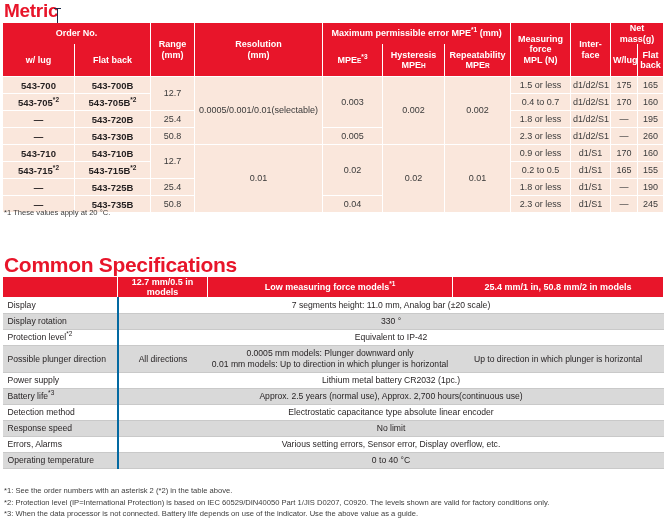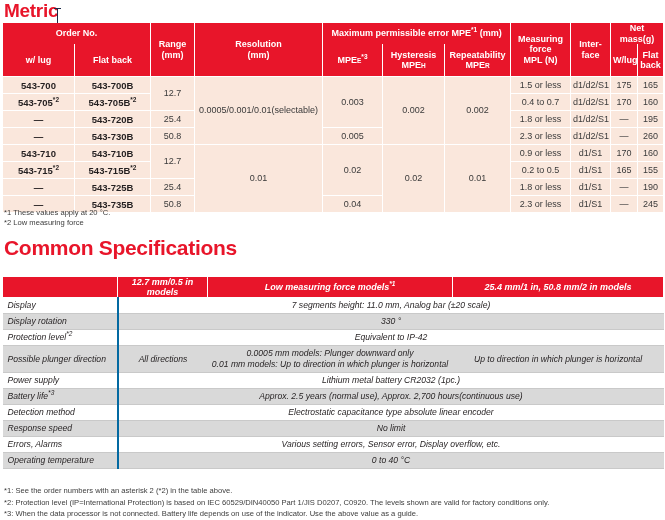--- a/index.html
+++ b/index.html
@@ -25,21 +25,21 @@
     letter-spacing: -0.3px;
   }
   #metric-title {
     position: absolute;
     left: 4px; top: 0px;
     font-size: 19px;
     line-height: 22px;
   }
   #common-title {
     position: absolute;
-    left: 4px; top: 236px;
+    left: 4px; top: 253px;
     font-size: 21px;
     line-height: 24px;
   }
   .cursor-mark {
     position: absolute;
     left: 57px; top: 8px;
     width: 1px; height: 18px;
     background: #1b2a4a;
   }
   .cursor-mark::before {
@@ -118,21 +118,20 @@
     color: #3c3c3c;
   }
   #metric-footnotes { top: 208px; }
   #common-footnotes { top: 485px; line-height: 11.6px; }
 
   
   #common-table {
     position: absolute;
     left: 2px;
     top: 277px;
-    font-style: italic;
   }
   #common-table th {
     background: #e8152a;
     color: #ffffff;
     font-weight: bold;
     font-size: 9px;
     height: 14px;
     border: 1px solid #ffffff;
     border-top: none;
   }
@@ -302,21 +301,20 @@
           <td class="dim">2.3 or less</td>
           <td class="dim">d1/S1</td>
           <td class="dim">—</td>
           <td class="dim">245</td>
         </tr>
       </tbody>
   </table>
 
   <div class="footnotes" id="metric-footnotes">
       <div>*1 These values apply at 20 °C.</div>
-      <div>*2 Low measuring force</div>
     </div>
 
   <div id="common-title" class="section-title">Common Specifications</div>
 
   <table id="common-table">
     <colgroup>
       <col style="width:115px">
         <col style="width:90px">
       <col style="width:245px">
         <col style="width:211px">

